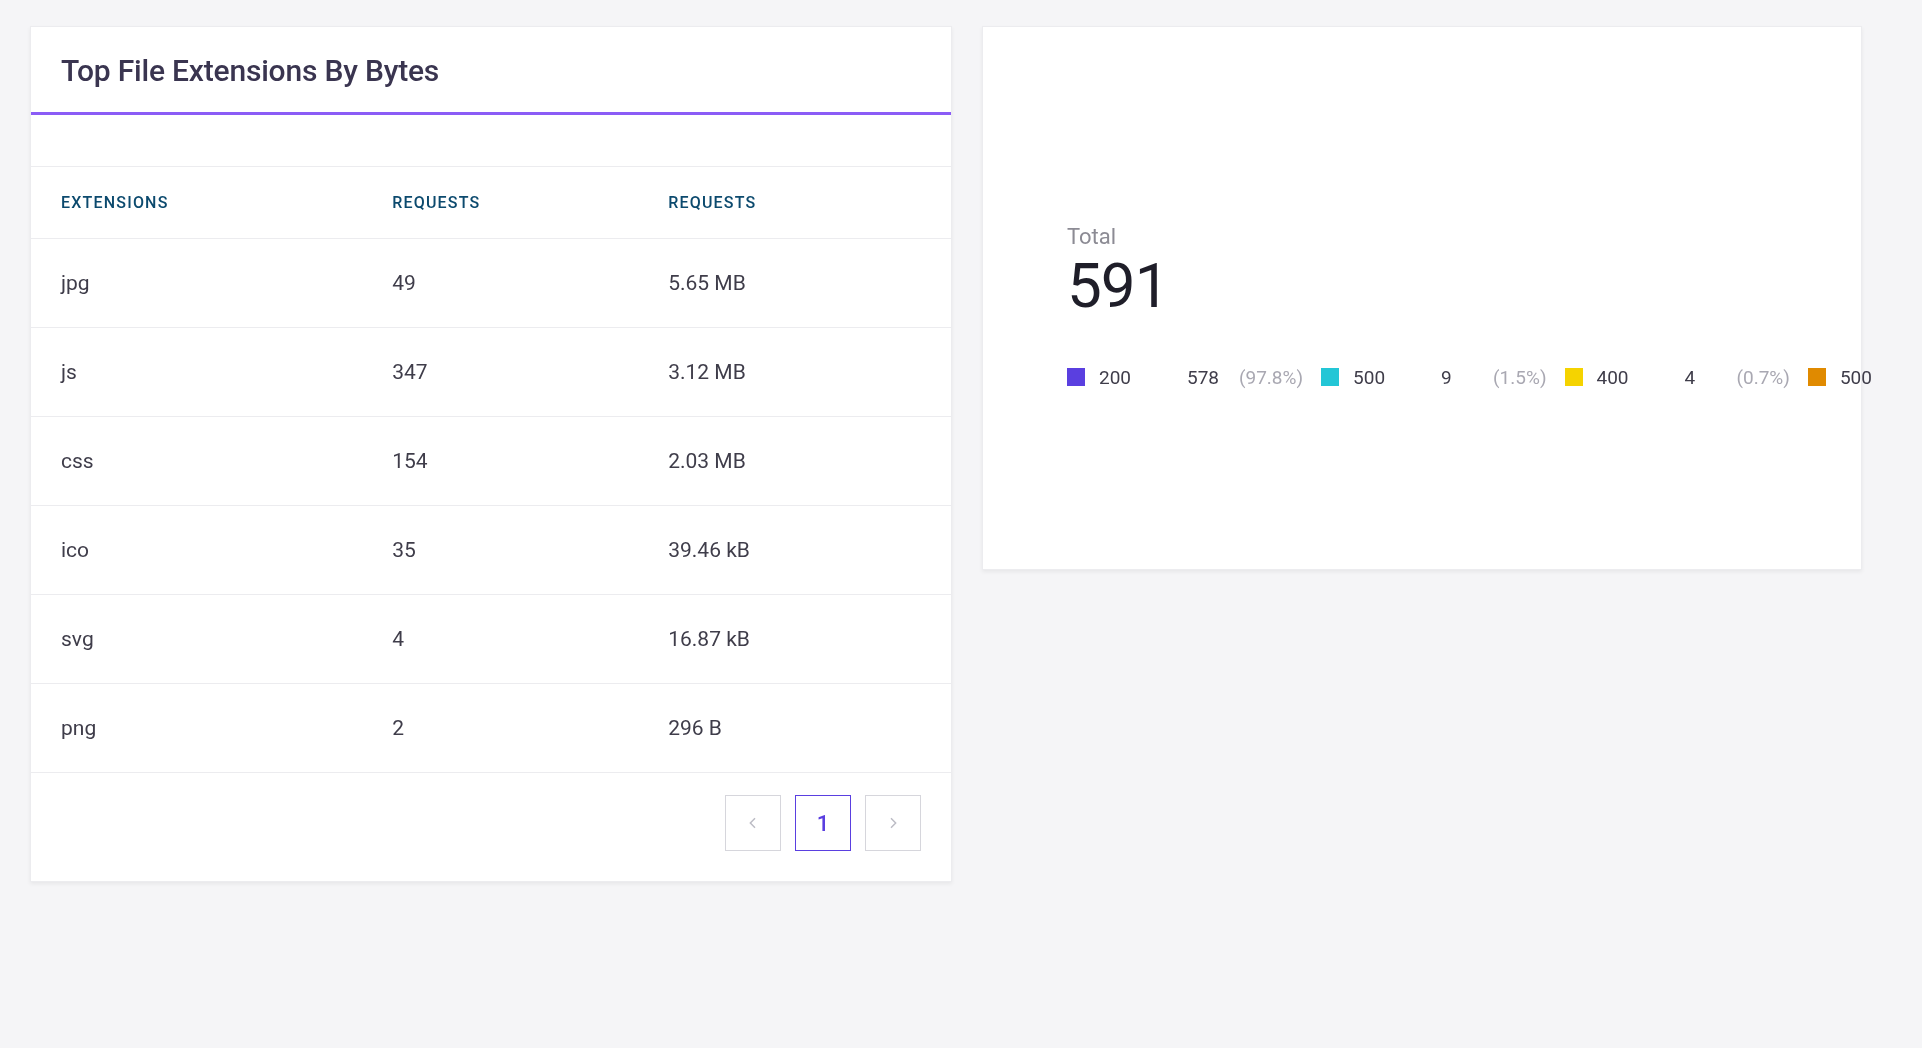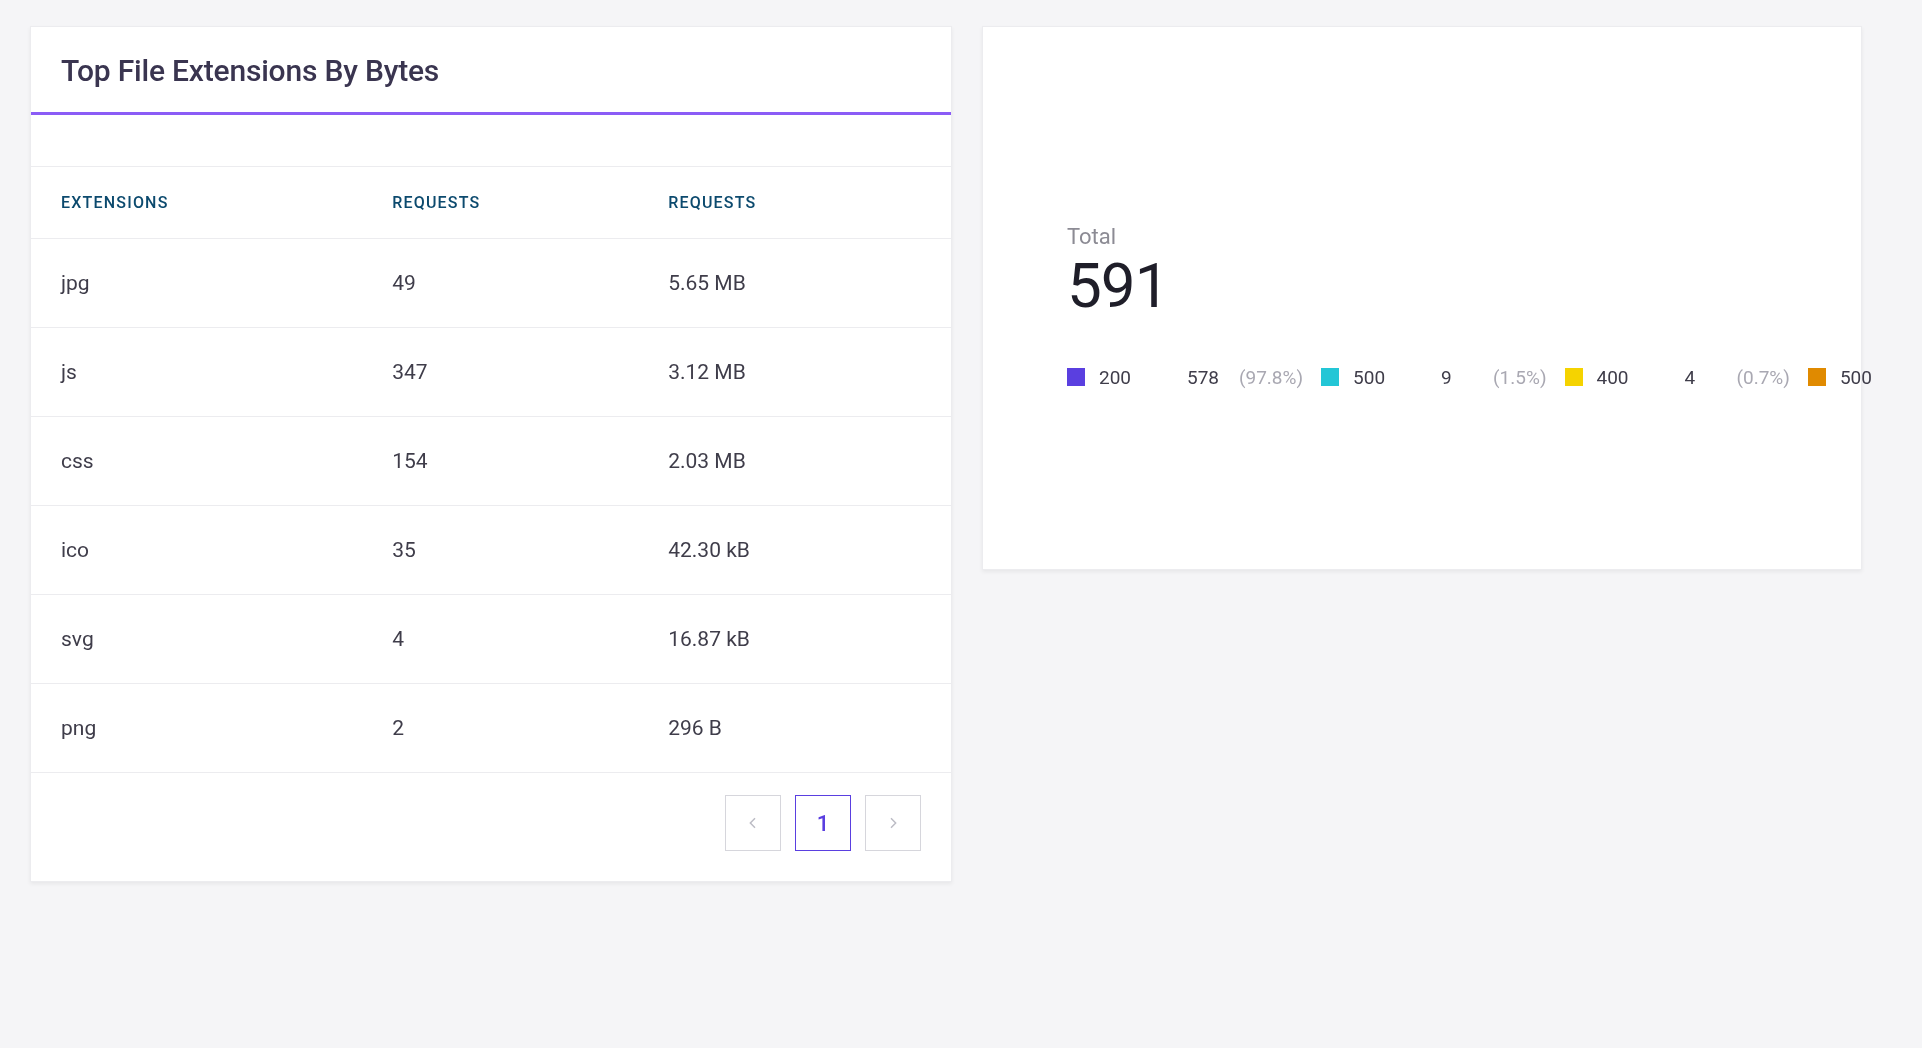--- a/index.html
+++ b/index.html
@@ -135,21 +135,21 @@
             <td class="col-bw">3.12 MB</td>
           </tr>
           <tr>
             <td class="col-ext">css</td>
             <td class="col-req">154</td>
             <td class="col-bw">2.03 MB</td>
           </tr>
           <tr>
             <td class="col-ext">ico</td>
             <td class="col-req">35</td>
-            <td class="col-bw">42.30 kB</td>
+            <td class="col-bw">39.46 kB</td>
           </tr>
           <tr>
             <td class="col-ext">svg</td>
             <td class="col-req">4</td>
             <td class="col-bw">16.87 kB</td>
           </tr>
           <tr>
             <td class="col-ext">png</td>
             <td class="col-req">2</td>
             <td class="col-bw">296 B</td>

